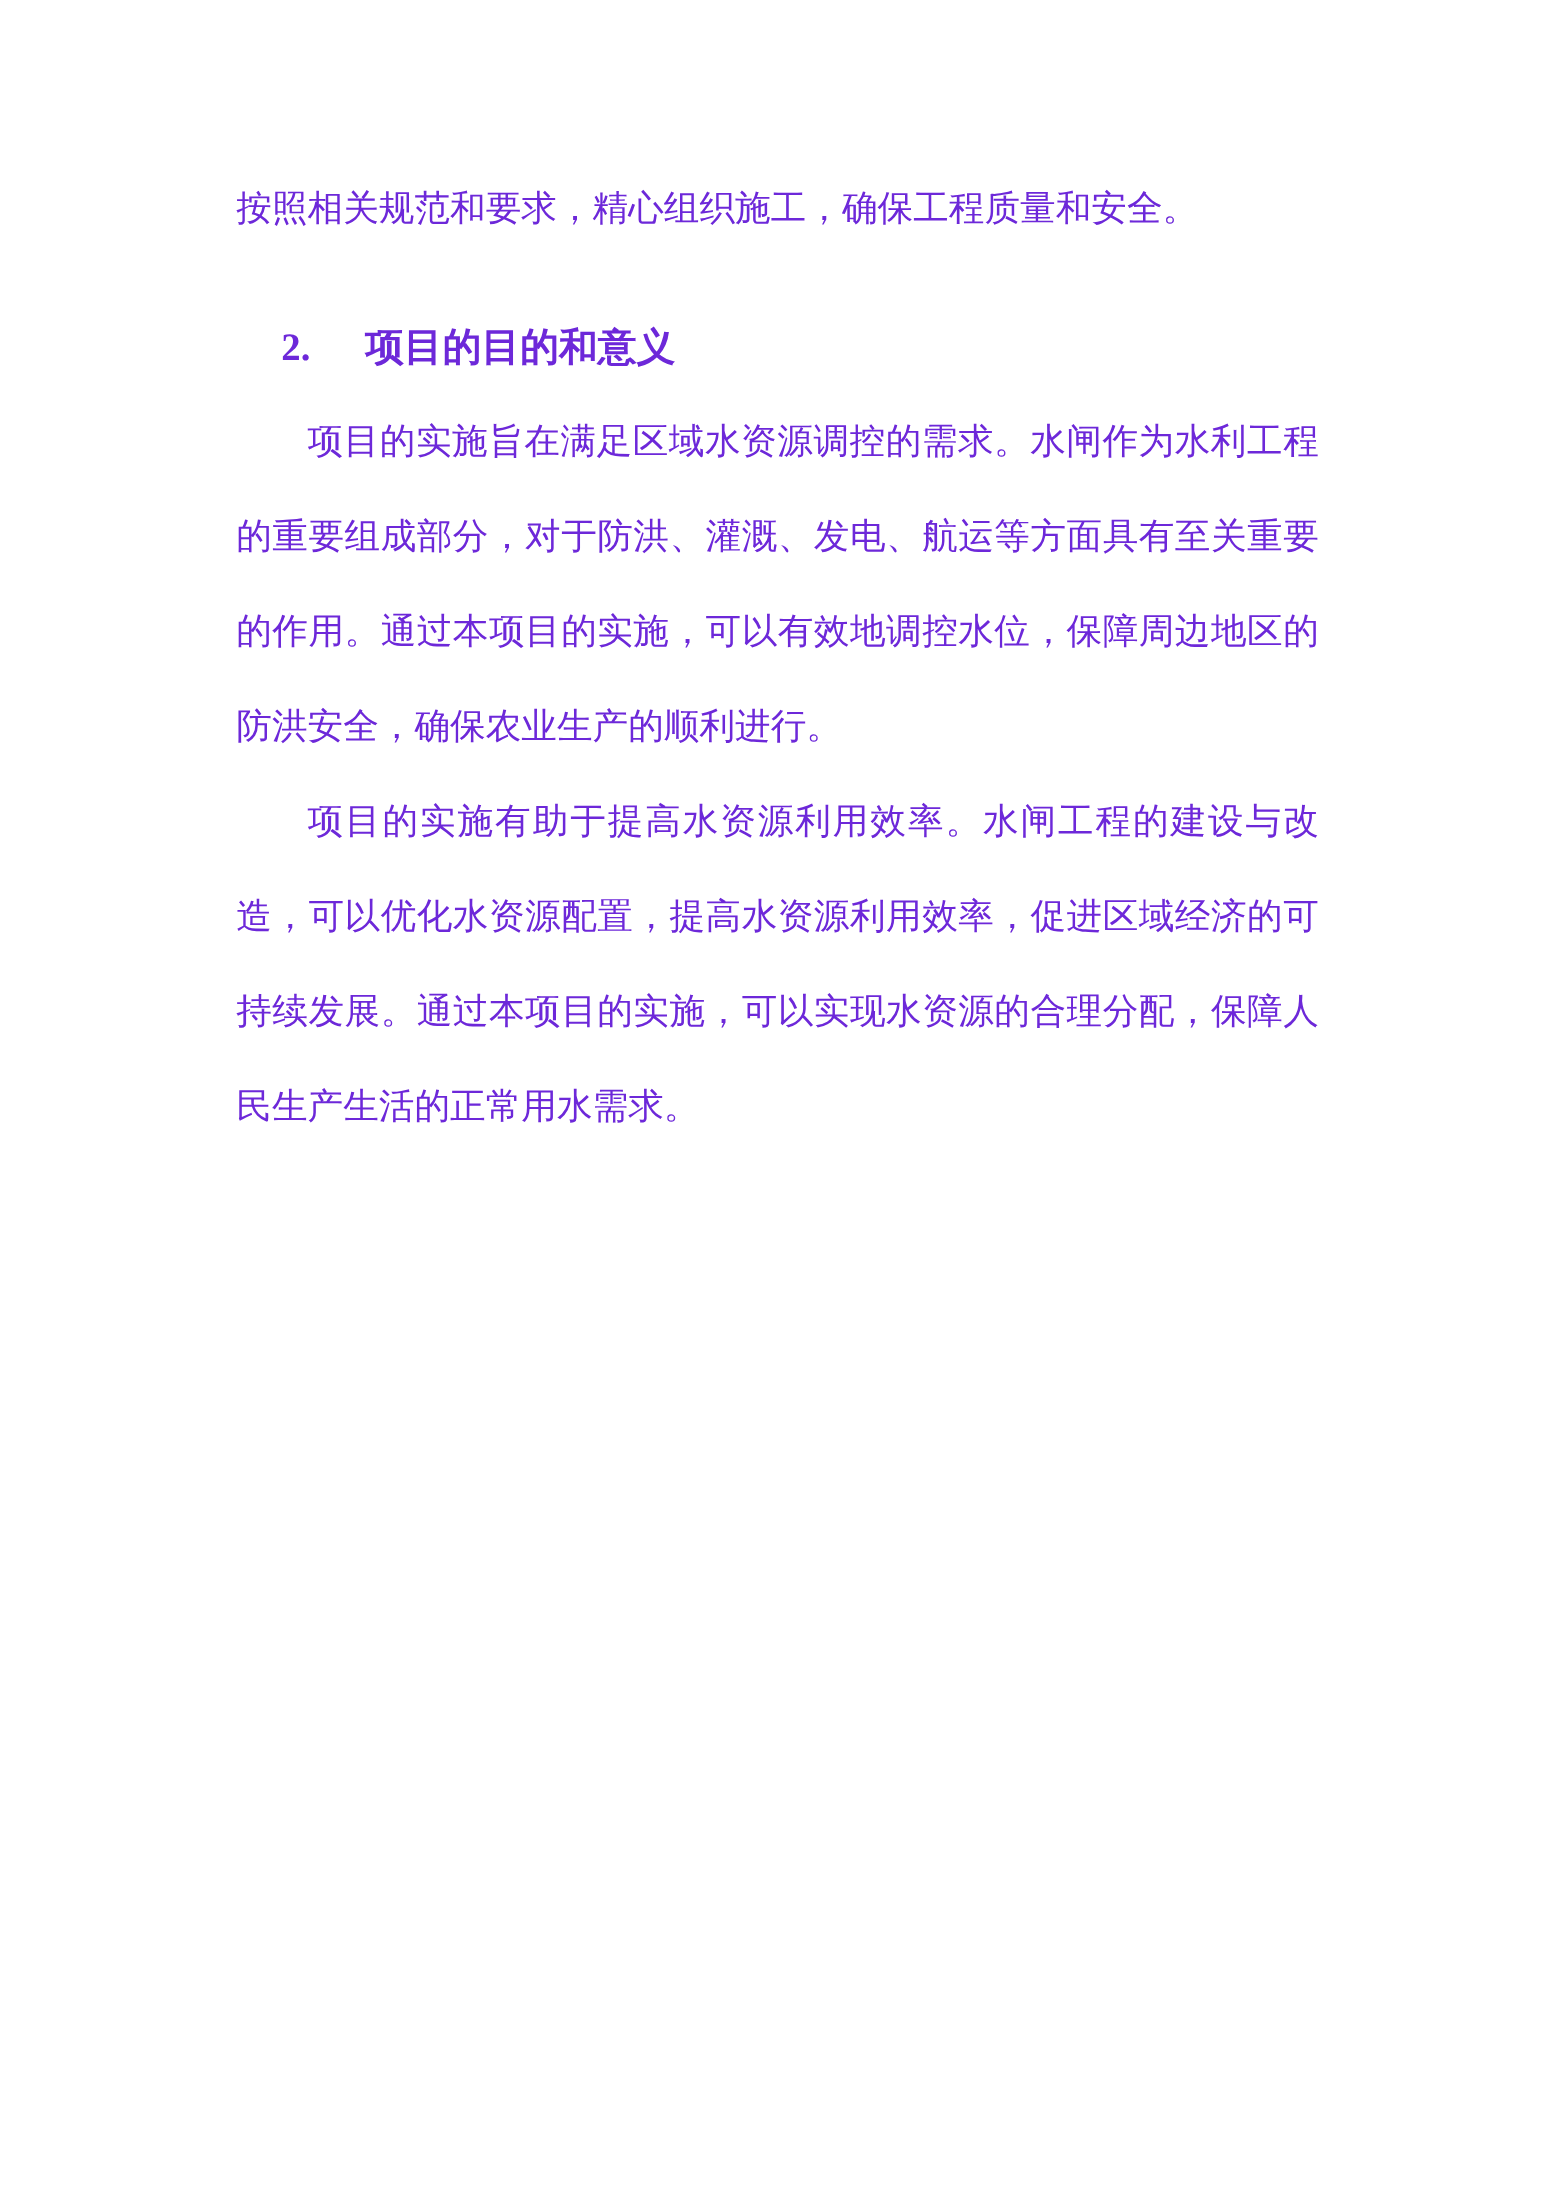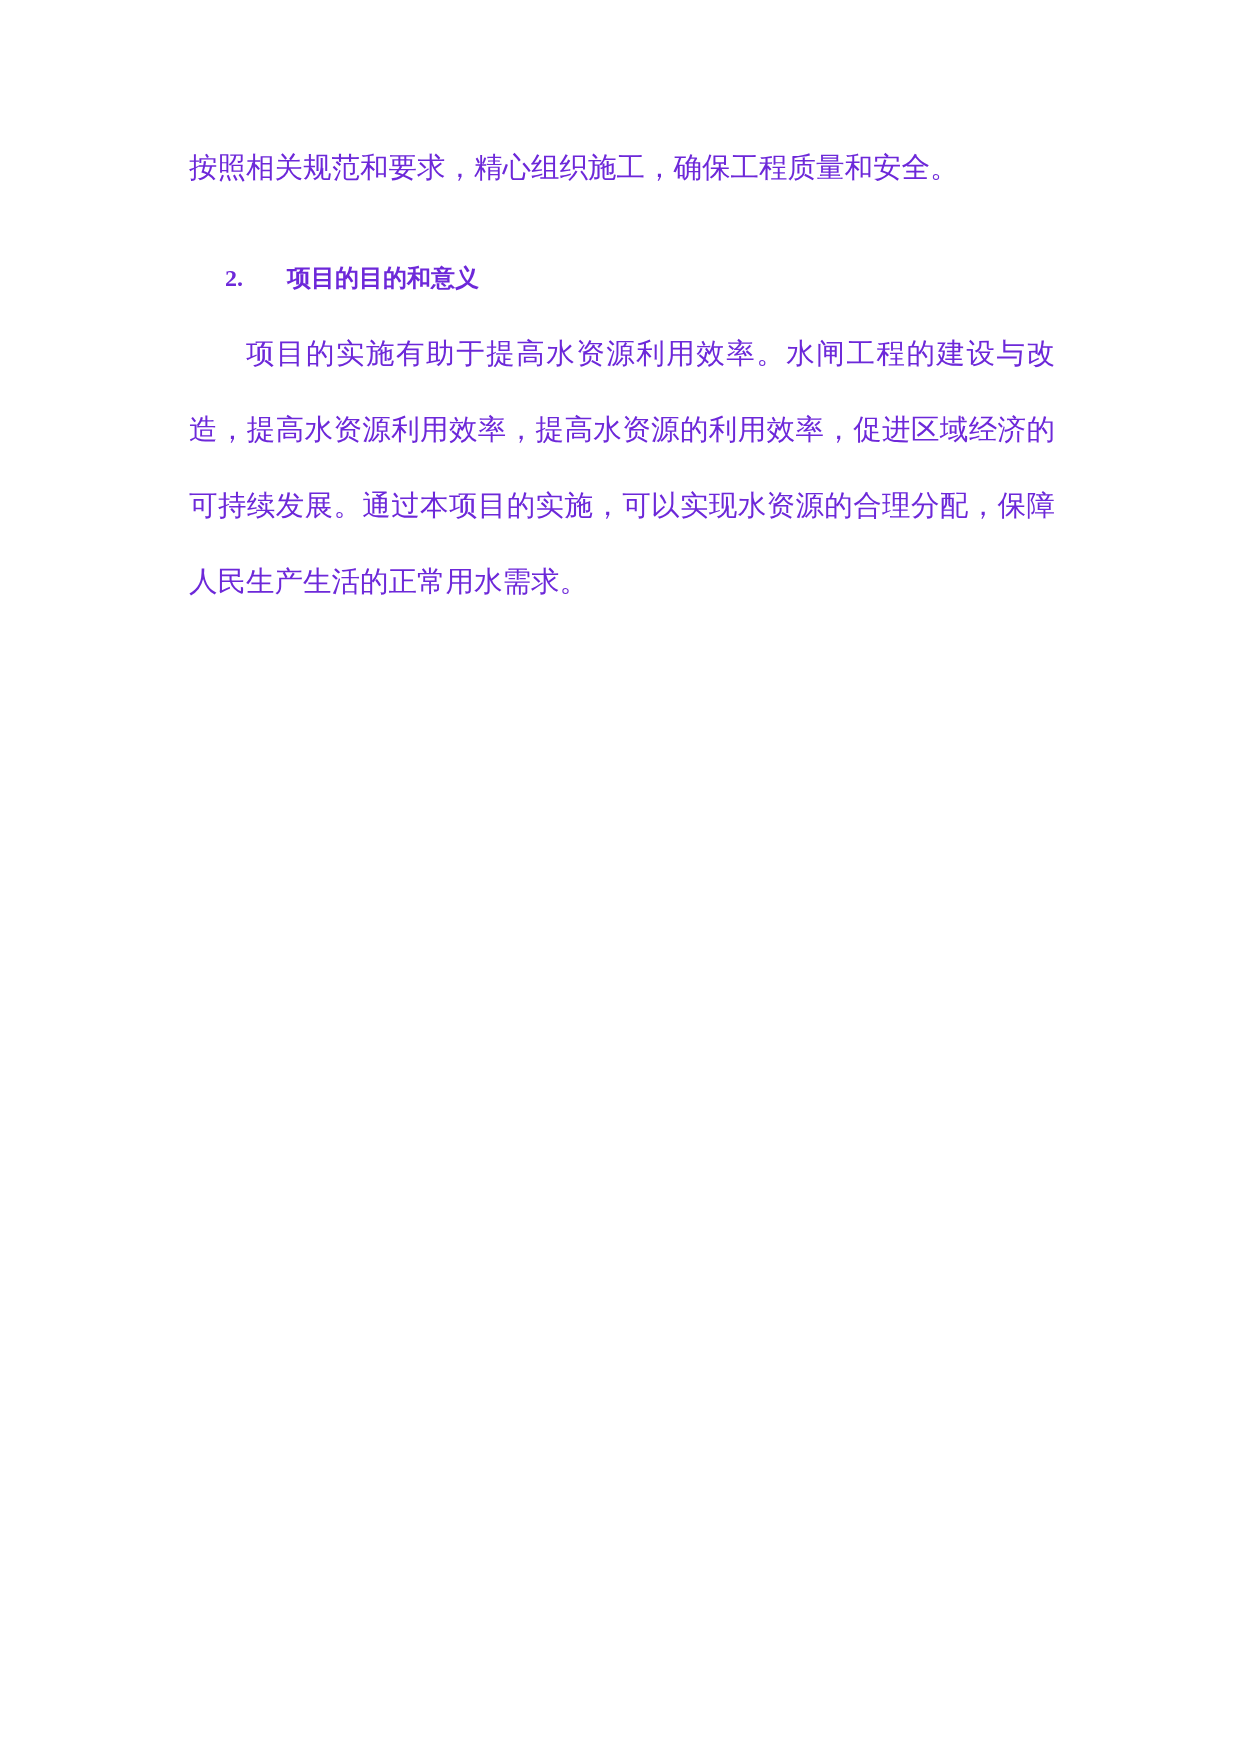--- a/index.html
+++ b/index.html
@@ -24,39 +24,40 @@
     font-size: 28.5px;
     line-height: 76px;
     text-align: justify;
     letter-spacing: 0;
   }
   .para.indent {
     text-indent: 2em;
   }
   .heading {
     margin: 34px 0 0 36px;
-    font-size: 24px;
+    font-size: 31px;
     font-weight: bold;
     line-height: 76px;
     text-align: left;
   }
   .heading .h-num {
     margin-right: 44px;
   }
 </style>
 </head>
 <body>
 
 <div class="page">
 
   <p class="para">按照相关规范和要求，精心组织施工，确保工程质量和安全。</p>
 
   <h2 class="heading">
     <span class="h-num">2.</span><span>项目的目的和意义</span>
   </h2>
 
 
+  <p class="para indent">项目的实施旨在满足区域水资源调控的需求。水闸作为水利工程的重要组成部分，对于防洪、灌溉、发电、航运等方面具有至关重要的作用。通过本项目的实施，可以有效地调控水位，保障周边地区的防洪安全，确保农业生产的顺利进行。</p>
 
-  <p class="para indent">项目的实施有助于提高水资源利用效率。水闸工程的建设与改造，提高水资源利用效率，提高水资源的利用效率，促进区域经济的可持续发展。通过本项目的实施，可以实现水资源的合理分配，保障人民生产生活的正常用水需求。</p>
+  <p class="para indent">项目的实施有助于提高水资源利用效率。水闸工程的建设与改造，可以优化水资源配置，提高水资源利用效率，促进区域经济的可持续发展。通过本项目的实施，可以实现水资源的合理分配，保障人民生产生活的正常用水需求。</p>
 
 
 
 </div>
 
 </body></html>

